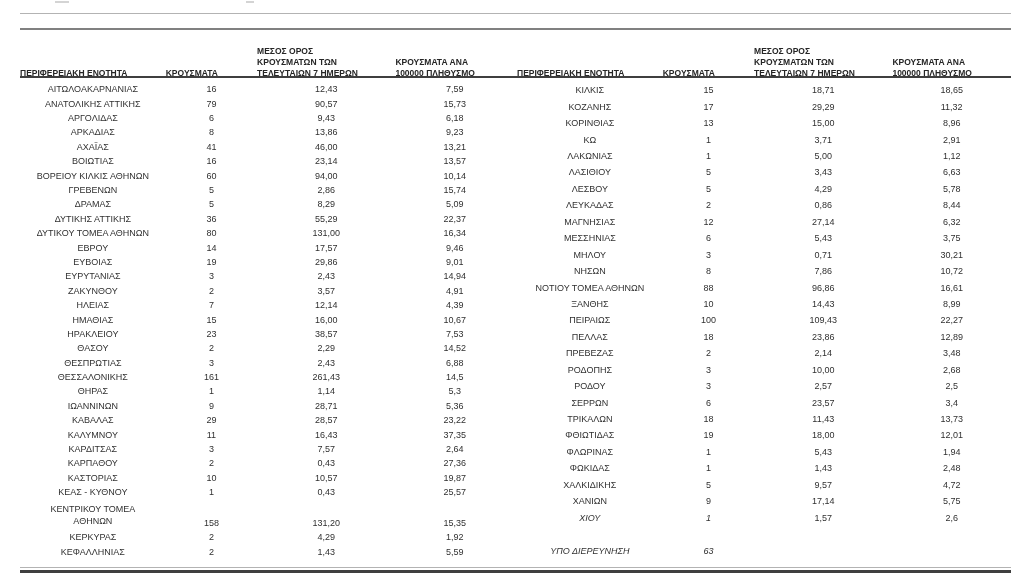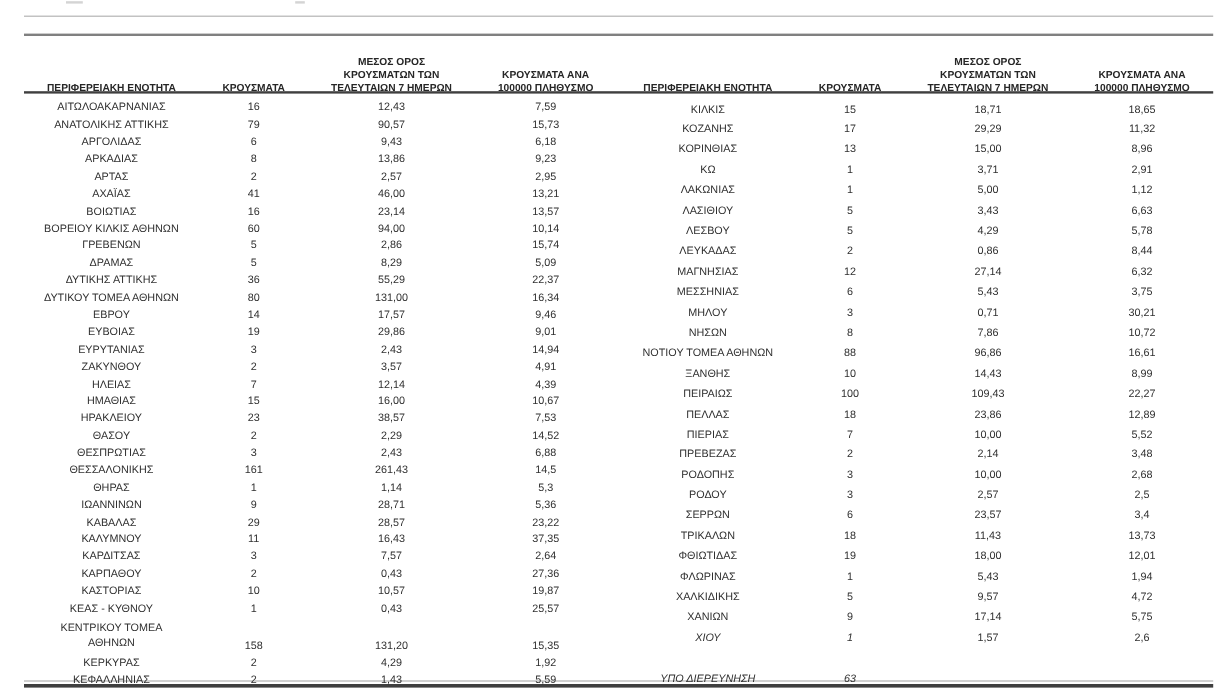--- a/index.html
+++ b/index.html
@@ -14,21 +14,21 @@
   .rule-bottom-thin{ top:567px; height:1px;   background:#b3b3b3; }
   .rule-bottom-thick{ top:570px; height:3px;  background:#3f3f3f; }
   .remnant { position:absolute; height:2px; background:#d4d4d4; top:1px; }
   .remnant.r1 { left:55px;  width:14px; }
   .remnant.r2 { left:246px; width:8px; }
 
   .tables { position:absolute; top:30px; left:20px; width:991px; display:flex; gap:3px; }
   table { border-collapse:collapse; table-layout:fixed; width:494px; }
   col.c1 { width:29.5%; } col.c2 { width:18.5%; } col.c3 { width:28%; } col.c4 { width:24%; }
   th {
-    font-size:8.5px; font-weight:bold; text-align:center; vertical-align:bottom;
+    font-size:8.5px; font-weight:bold; text-align:left; vertical-align:bottom;
     height:53px; box-sizing:border-box; padding:12px 0 4px 0; line-height:1.3;
     white-space:pre-line; color:#262626;
   }
   td {
     font-size:9px; text-align:center; height:14.4px; padding:0;
     line-height:1.1; vertical-align:middle; color:#303030;
   }
   td.name { white-space:nowrap; overflow:visible; }
   td.wrap { white-space:pre-line; line-height:1.3; }
   tr.tall td { height:28.8px;margin-top:39px; }
@@ -88,26 +88,20 @@
             <td>9,43</td>
             <td>6,18</td>
           </tr>
           <tr>
             <td class="name">ΑΡΚΑΔΙΑΣ</td>
             <td>8</td>
             <td>13,86</td>
             <td>9,23</td>
           </tr>
           <tr>
-            <td class="name">ΑΡΤΑΣ</td>
-            <td>2</td>
-            <td>2,57</td>
-            <td>2,95</td>
-          </tr>
-          <tr>
             <td class="name">ΑΧΑΪΑΣ</td>
             <td>41</td>
             <td>46,00</td>
             <td>13,21</td>
           </tr>
           <tr>
             <td class="name">ΒΟΙΩΤΙΑΣ</td>
             <td>16</td>
             <td>23,14</td>
             <td>13,57</td>
@@ -381,26 +375,20 @@
             <td>109,43</td>
             <td>22,27</td>
           </tr>
           <tr>
             <td class="name">ΠΕΛΛΑΣ</td>
             <td>18</td>
             <td>23,86</td>
             <td>12,89</td>
           </tr>
           <tr>
-            <td class="name">ΠΙΕΡΙΑΣ</td>
-            <td>7</td>
-            <td>10,00</td>
-            <td>5,52</td>
-          </tr>
-          <tr>
             <td class="name">ΠΡΕΒΕΖΑΣ</td>
             <td>2</td>
             <td>2,14</td>
             <td>3,48</td>
           </tr>
           <tr>
             <td class="name">ΡΟΔΟΠΗΣ</td>
             <td>3</td>
             <td>10,00</td>
             <td>2,68</td>
@@ -429,20 +417,26 @@
             <td>18,00</td>
             <td>12,01</td>
           </tr>
           <tr>
             <td class="name">ΦΛΩΡΙΝΑΣ</td>
             <td>1</td>
             <td>5,43</td>
             <td>1,94</td>
           </tr>
           <tr>
+            <td class="name">ΦΩΚΙΔΑΣ</td>
+            <td>1</td>
+            <td>1,43</td>
+            <td>2,48</td>
+          </tr>
+          <tr>
             <td class="name">ΧΑΛΚΙΔΙΚΗΣ</td>
             <td>5</td>
             <td>9,57</td>
             <td>4,72</td>
           </tr>
           <tr>
             <td class="name">ΧΑΝΙΩΝ</td>
             <td>9</td>
             <td>17,14</td>
             <td>5,75</td>

